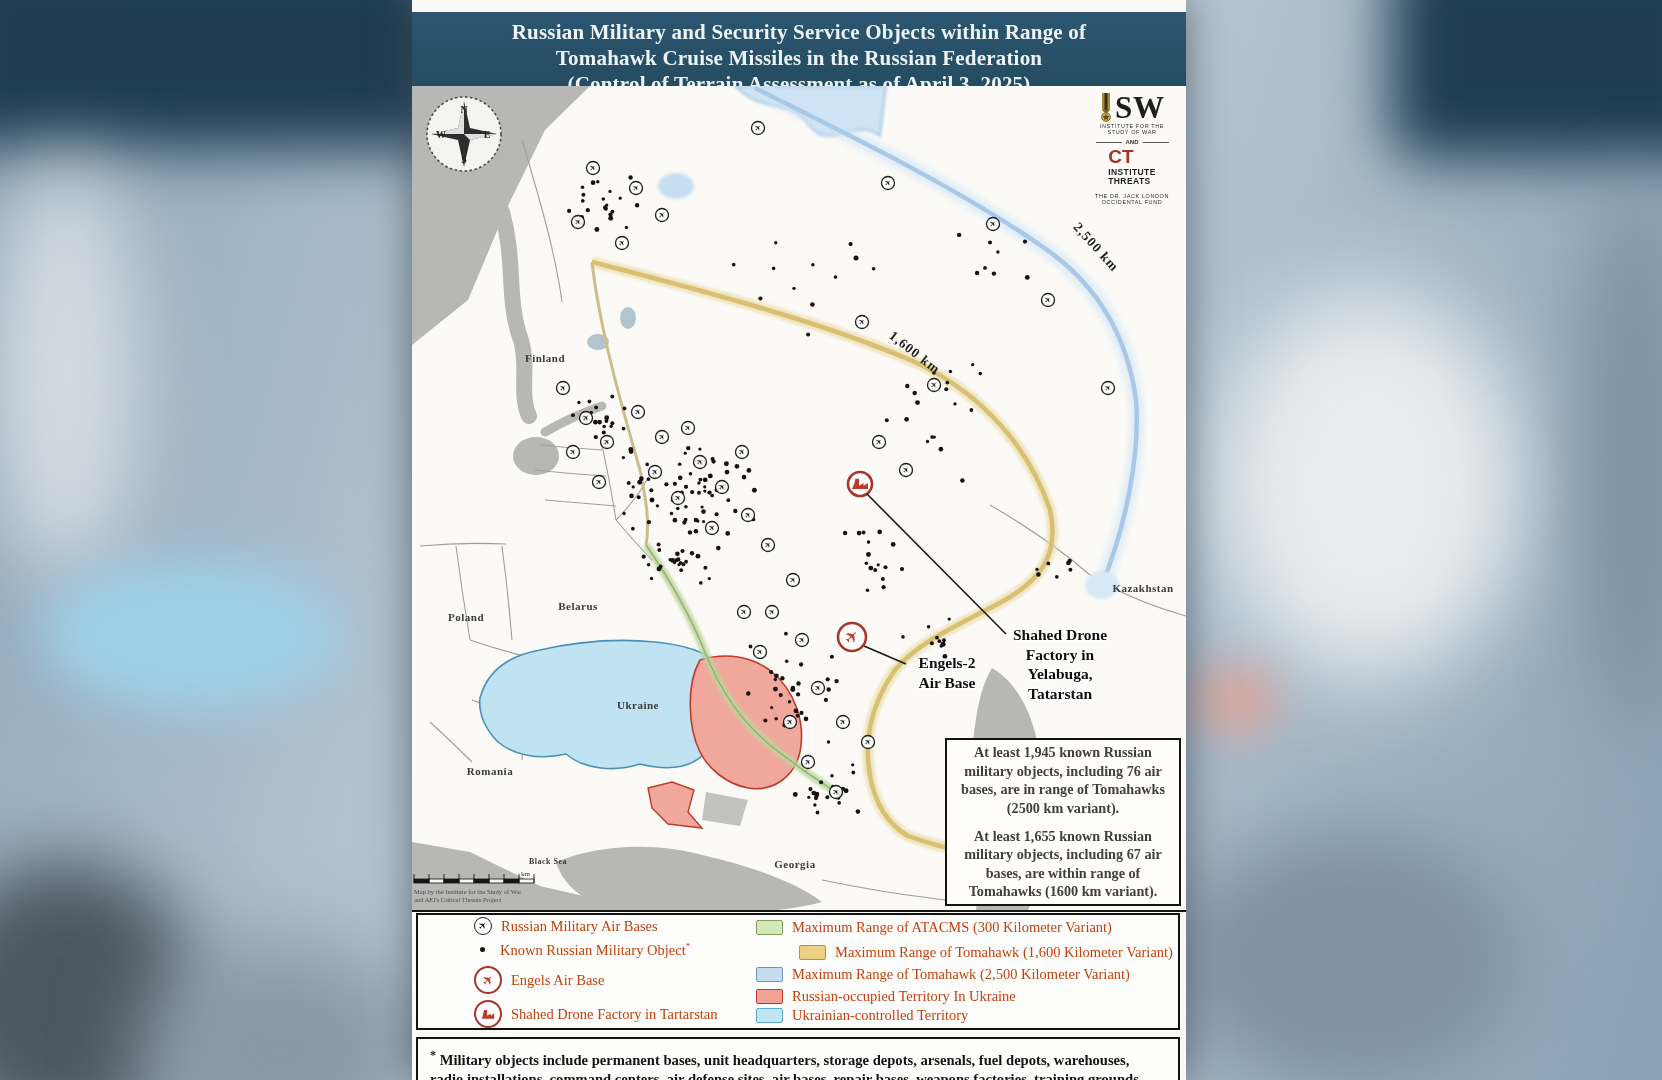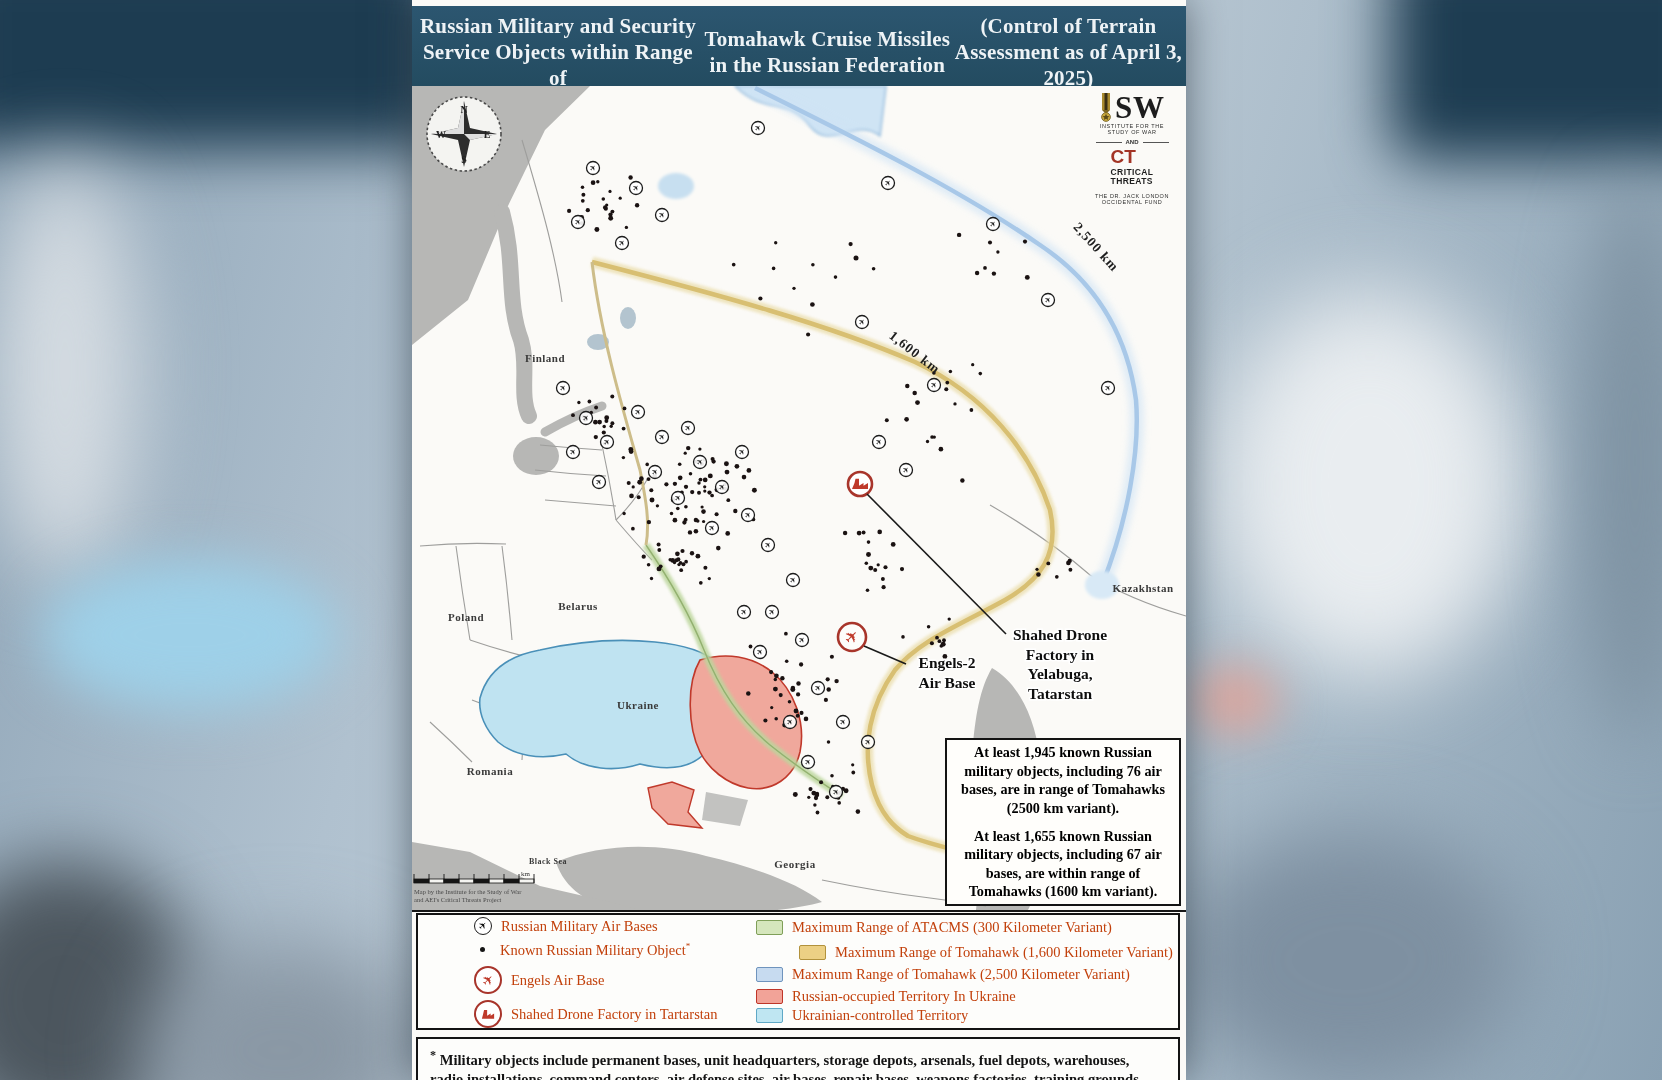--- a/index.html
+++ b/index.html
@@ -3,31 +3,31 @@
 <meta charset="utf-8">
 <style>
   html,body{margin:0;padding:0;}
   body{width:1662px;height:1080px;overflow:hidden;position:relative;
        background:linear-gradient(105deg,#8ea4b6,#b0c1cf 28%,#c2cfd9 50%,#a9bbc9 72%,#8aa1b3);
        font-family:"Liberation Serif",serif;}
   .blob{position:absolute;border-radius:50%;}
   
   .page{position:absolute;left:412px;top:0;width:774px;height:1080px;background:#fbfaf7;
         box-shadow:0 0 38px rgba(8,20,30,.5);}
-  .hdr{position:absolute;left:0;top:6px;width:774px;height:92px;
-       background:linear-gradient(#2c5670,#224a5e);display:flex;flex-direction:row;
+  .hdr{position:absolute;left:0;top:12px;width:774px;height:92px;
+       background:linear-gradient(#2c5670,#224a5e);display:flex;flex-direction:column;
        align-items:center;justify-content:center;}
   .hdr div{color:#eef3f6;font-weight:bold;font-size:21px;line-height:26px;letter-spacing:.2px;text-align:center;}
   .mapwrap{position:absolute;left:0;top:86px;width:774px;height:824px;overflow:hidden;
            border-bottom:2px solid #161616;background:#fbfaf7;}
   svg text{font-family:"Liberation Serif",serif;}
   .statsbox{position:absolute;left:533px;top:738px;width:236px;height:168px;background:#fffefb;
             border:2.5px solid #131313;z-index:5;padding:6px 6px;box-sizing:border-box;
             display:flex;flex-direction:column;justify-content:center;}
-  .statsbox p{margin:5px 0;font-size:14.2px;line-height:18.4px;font-weight:bold;color:#000000;text-align:center;}
+  .statsbox p{margin:5px 0;font-size:14.2px;line-height:18.4px;font-weight:bold;color:#404040;text-align:center;}
   
   .legendbox{position:absolute;left:4px;top:913px;width:764px;height:117px;background:#fdfdfb;
              border:2px solid #131313;box-sizing:border-box;}
   .lrow{position:absolute;display:flex;align-items:center;gap:9px;}
   .lrow .lab{font-size:14.5px;color:#c2410c;white-space:nowrap;}
   .sw{width:25px;height:13px;border-radius:2px;flex:0 0 auto;}
   .ic-airbase{width:16px;height:16px;border-radius:50%;border:1.6px solid #1d1d1d;background:#fff;
               display:flex;align-items:center;justify-content:center;flex:0 0 auto;}
   .ic-airbase span{font-family:"DejaVu Sans",sans-serif;font-size:10px;color:#111;transform:rotate(-45deg);line-height:1;}
   .ic-dot{width:5px;height:5px;border-radius:50%;background:#151515;margin:0 6px;flex:0 0 auto;}
@@ -643,21 +643,21 @@
     <span class="tiny">INSTITUTE FOR THE</span>
     <span class="tiny">STUDY OF WAR</span>
     <div class="and">
         <i></i>
         <b>AND</b>
         <i></i>
       </div>
     <div class="ctrow">
       <span class="ct">CT</span>
       <span class="ctt">
-        <span>CRITICAL</span>
+        <span>INSTITUTE</span>
         <span>THREATS</span>
       </span>
     </div>
     <div class="fund">
       <span class="tiny">THE DR. JACK LONDON</span>
       <span class="tiny">OCCIDENTAL FUND</span>
     </div>
   </div>
 
   <div class="legendbox" id="legendbox">

